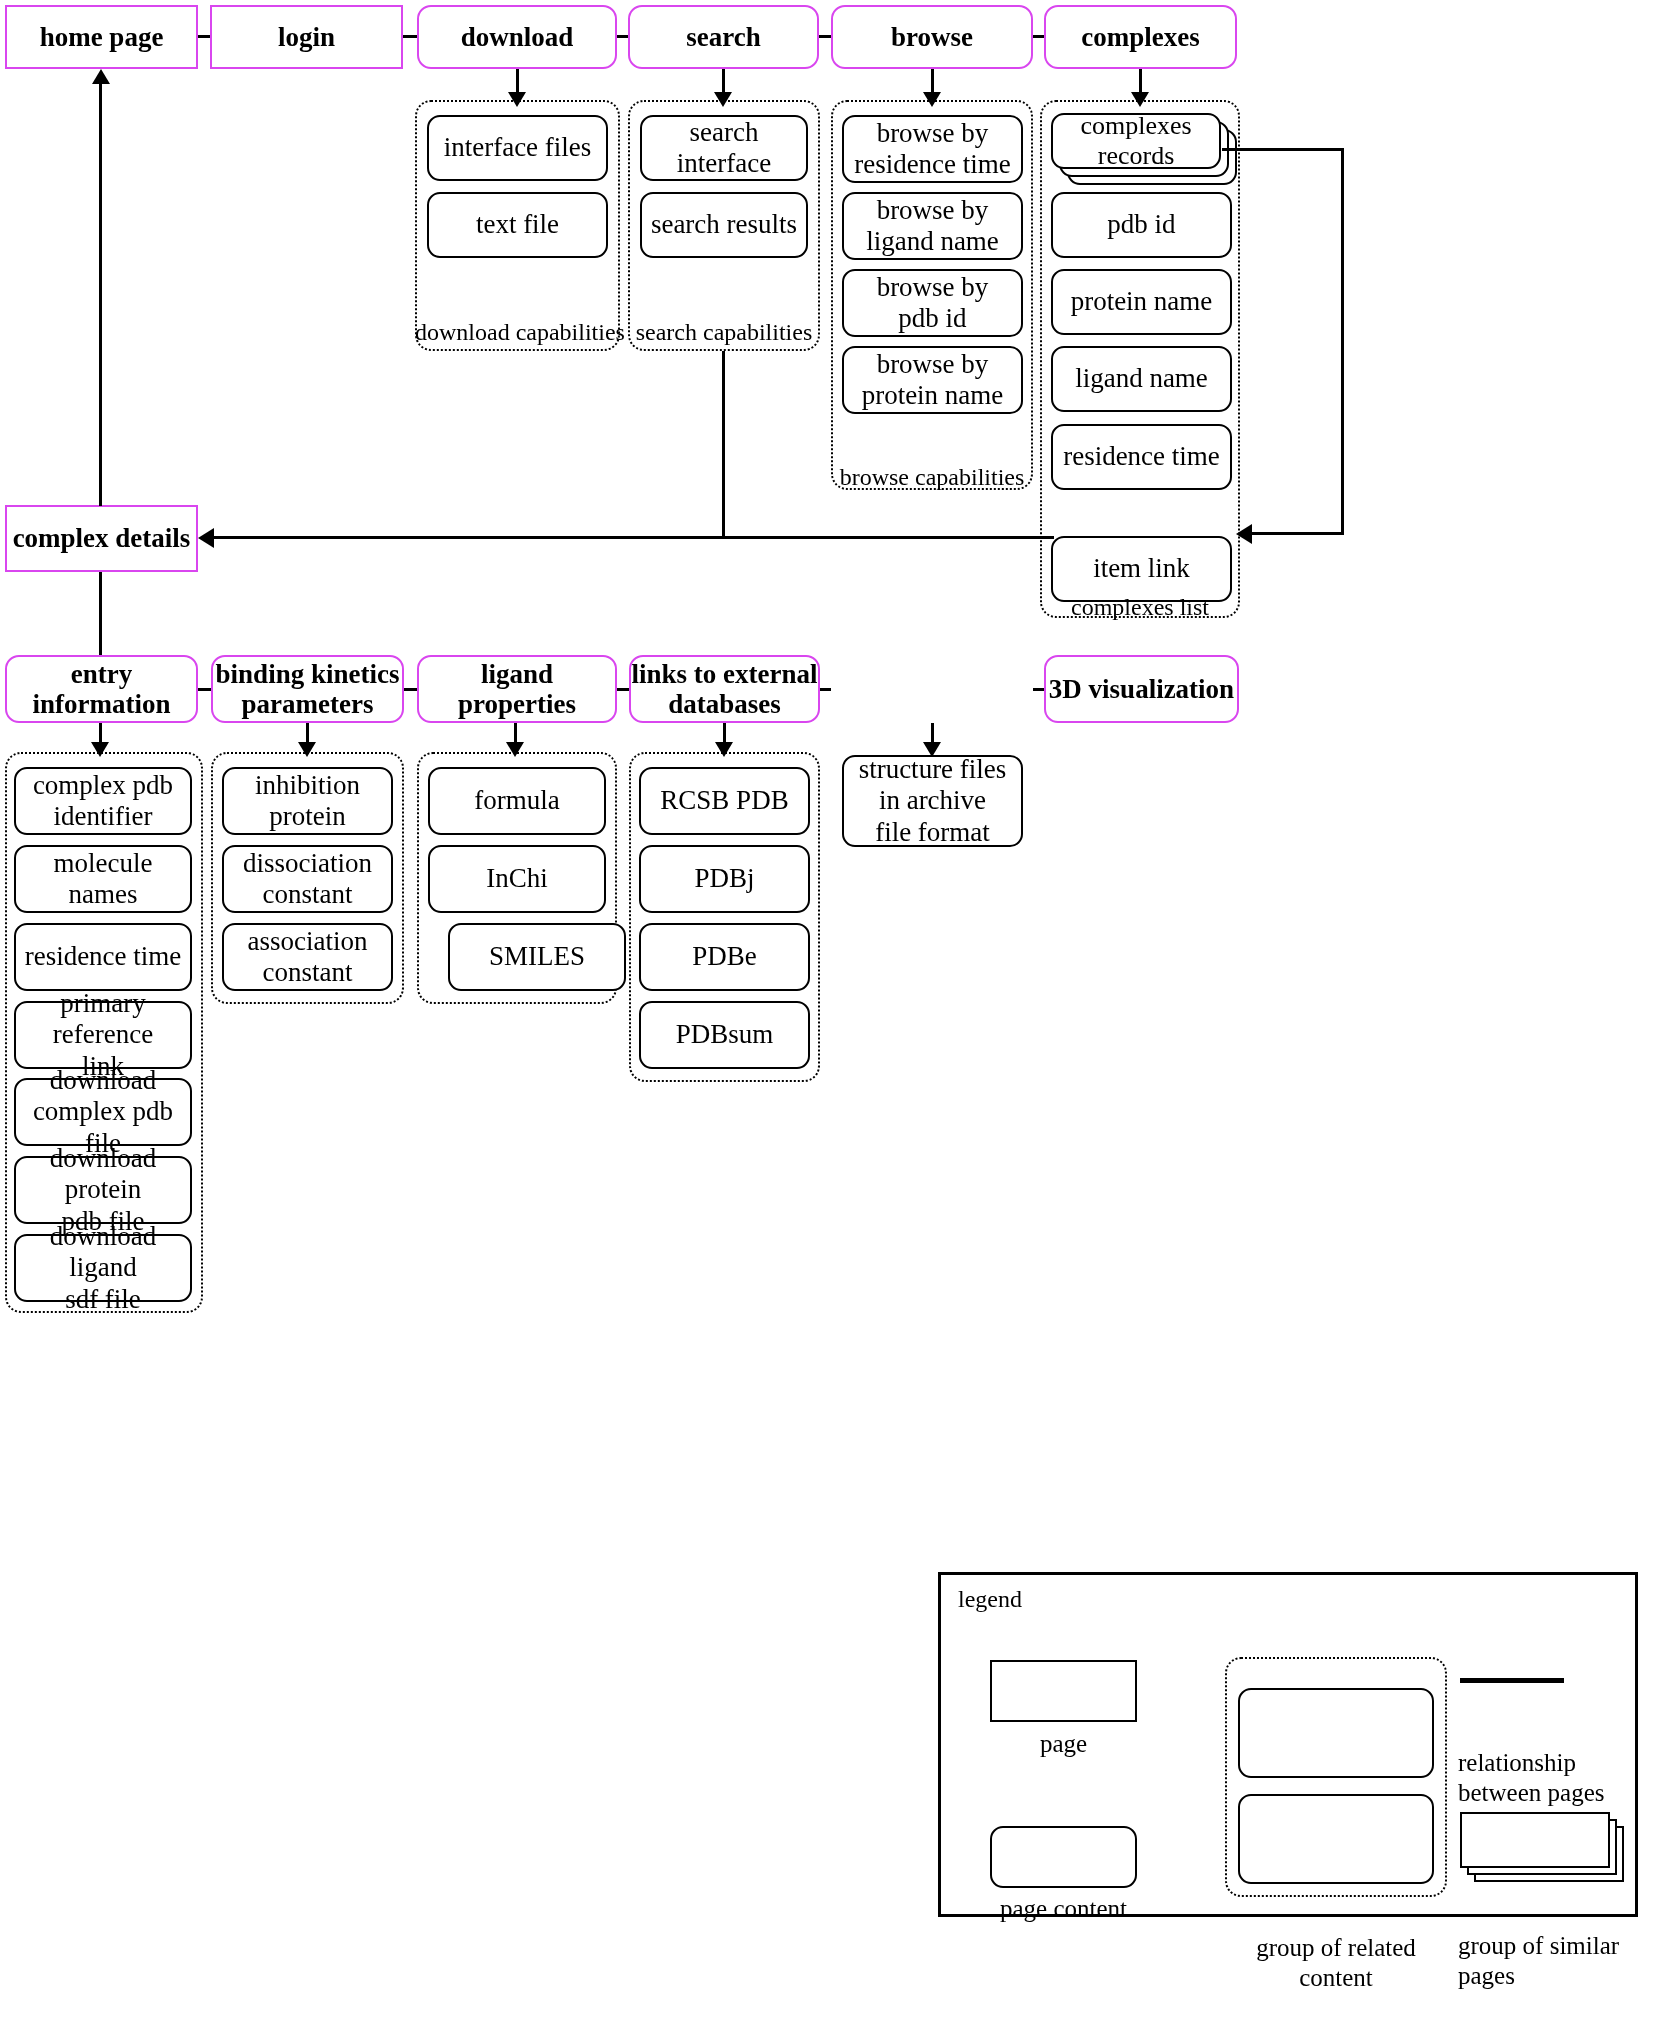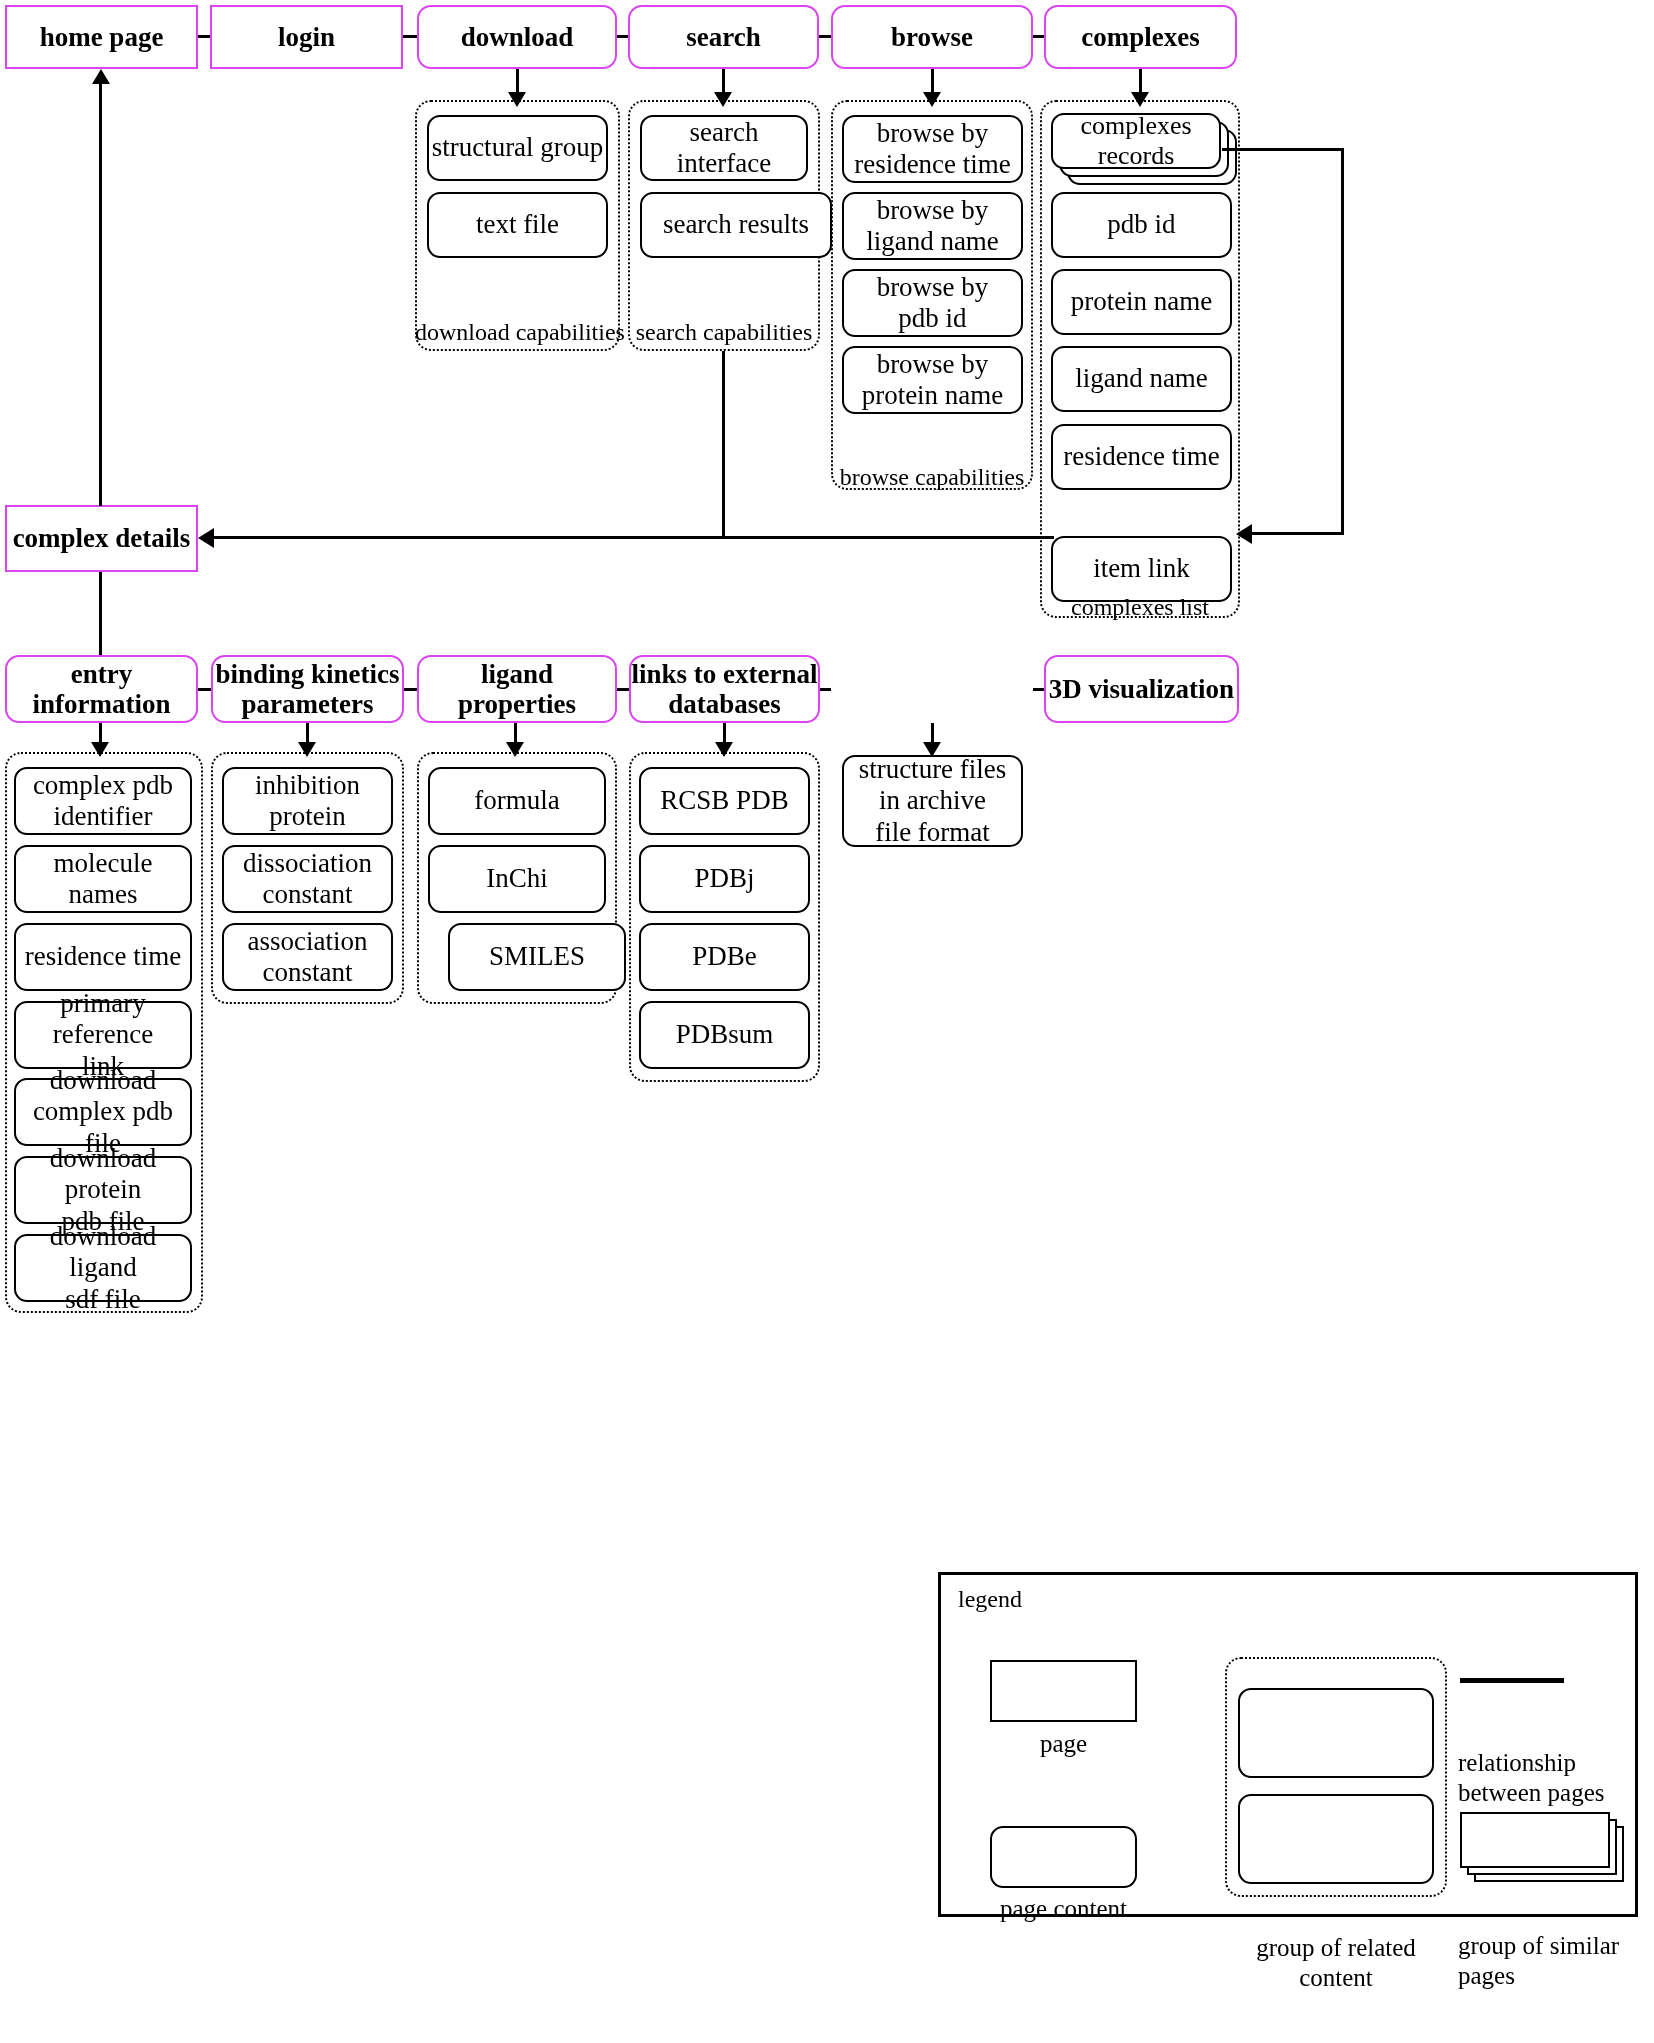--- a/index.html
+++ b/index.html
@@ -186,34 +186,34 @@
   <div class="arrow-down" style="left:714px; top:92px;"></div>
 
   <div class="vline" style="left:931px; top:69px; height:28px;"></div>
   <div class="arrow-down" style="left:923px; top:92px;"></div>
 
   <div class="vline" style="left:1139px; top:69px; height:28px;"></div>
   <div class="arrow-down" style="left:1131px; top:92px;"></div>
 
   <div class="group-box" style="left:415px; top:100px; width:205px; height:251px;"></div>
   <div class="content-box" style="left:427px; top:115px; width:181px; height:66px;">
-    <span>structural group</span>
+    <span>interface files</span>
   </div>
   <div class="content-box" style="left:427px; top:192px; width:181px; height:66px;">
     <span>text file</span>
   </div>
   <div class="group-label" style="left:415px; top:319px; width:205px;">
     <span>download capabilities</span>
   </div>
 
   <div class="group-box" style="left:628px; top:100px; width:192px; height:251px;"></div>
   <div class="content-box" style="left:640px; top:115px; width:168px; height:66px;">
     <span>search interface</span>
   </div>
-  <div class="content-box" style="left:640px; top:192px; width:192px; height:66px;">
+  <div class="content-box" style="left:640px; top:192px; width:168px; height:66px;">
     <span>search results</span>
   </div>
   <div class="group-label" style="left:628px; top:319px; width:192px;">
     <span>search capabilities</span>
   </div>
 
   <div class="group-box" style="left:831px; top:100px; width:202px; height:390px;"></div>
   <div class="content-box multiline" style="left:842px; top:115px; width:181px; height:68px;">
     <span style="white-space:pre-line;">browse by
 residence time</span>

